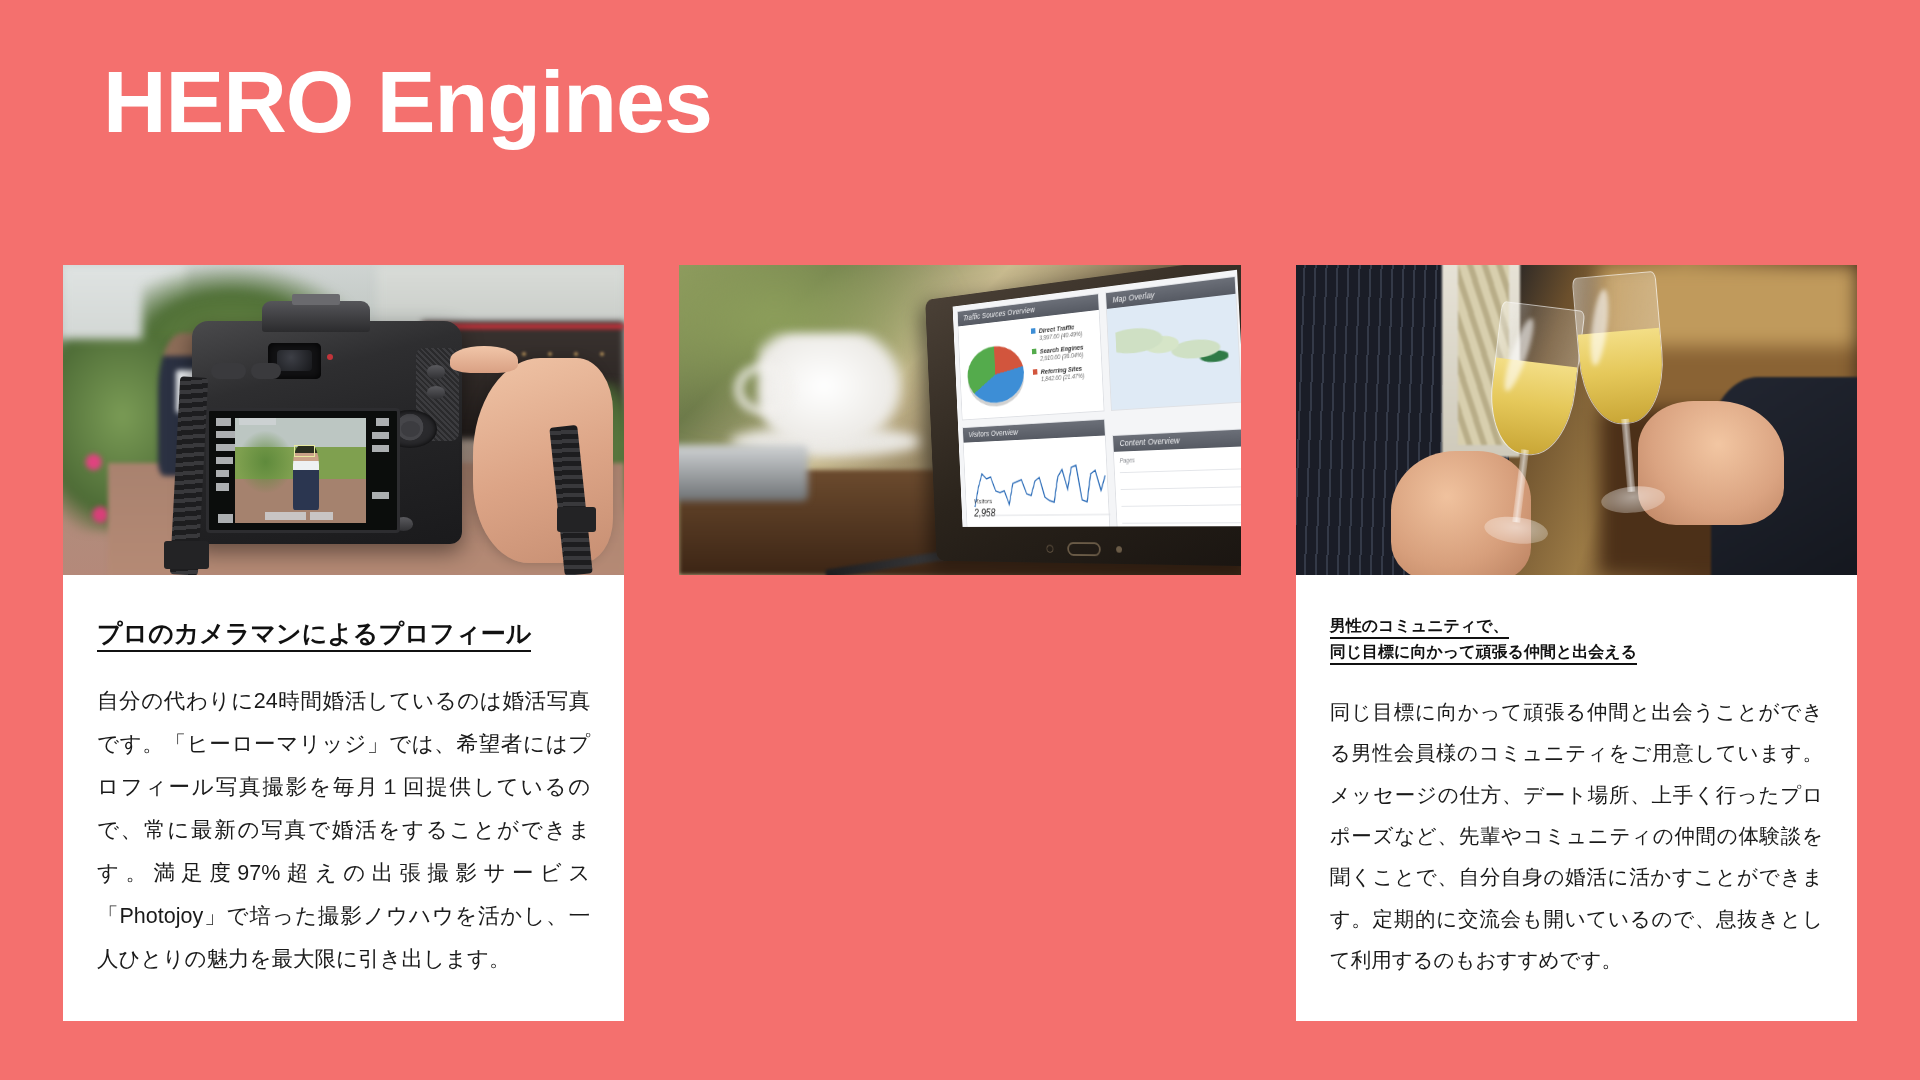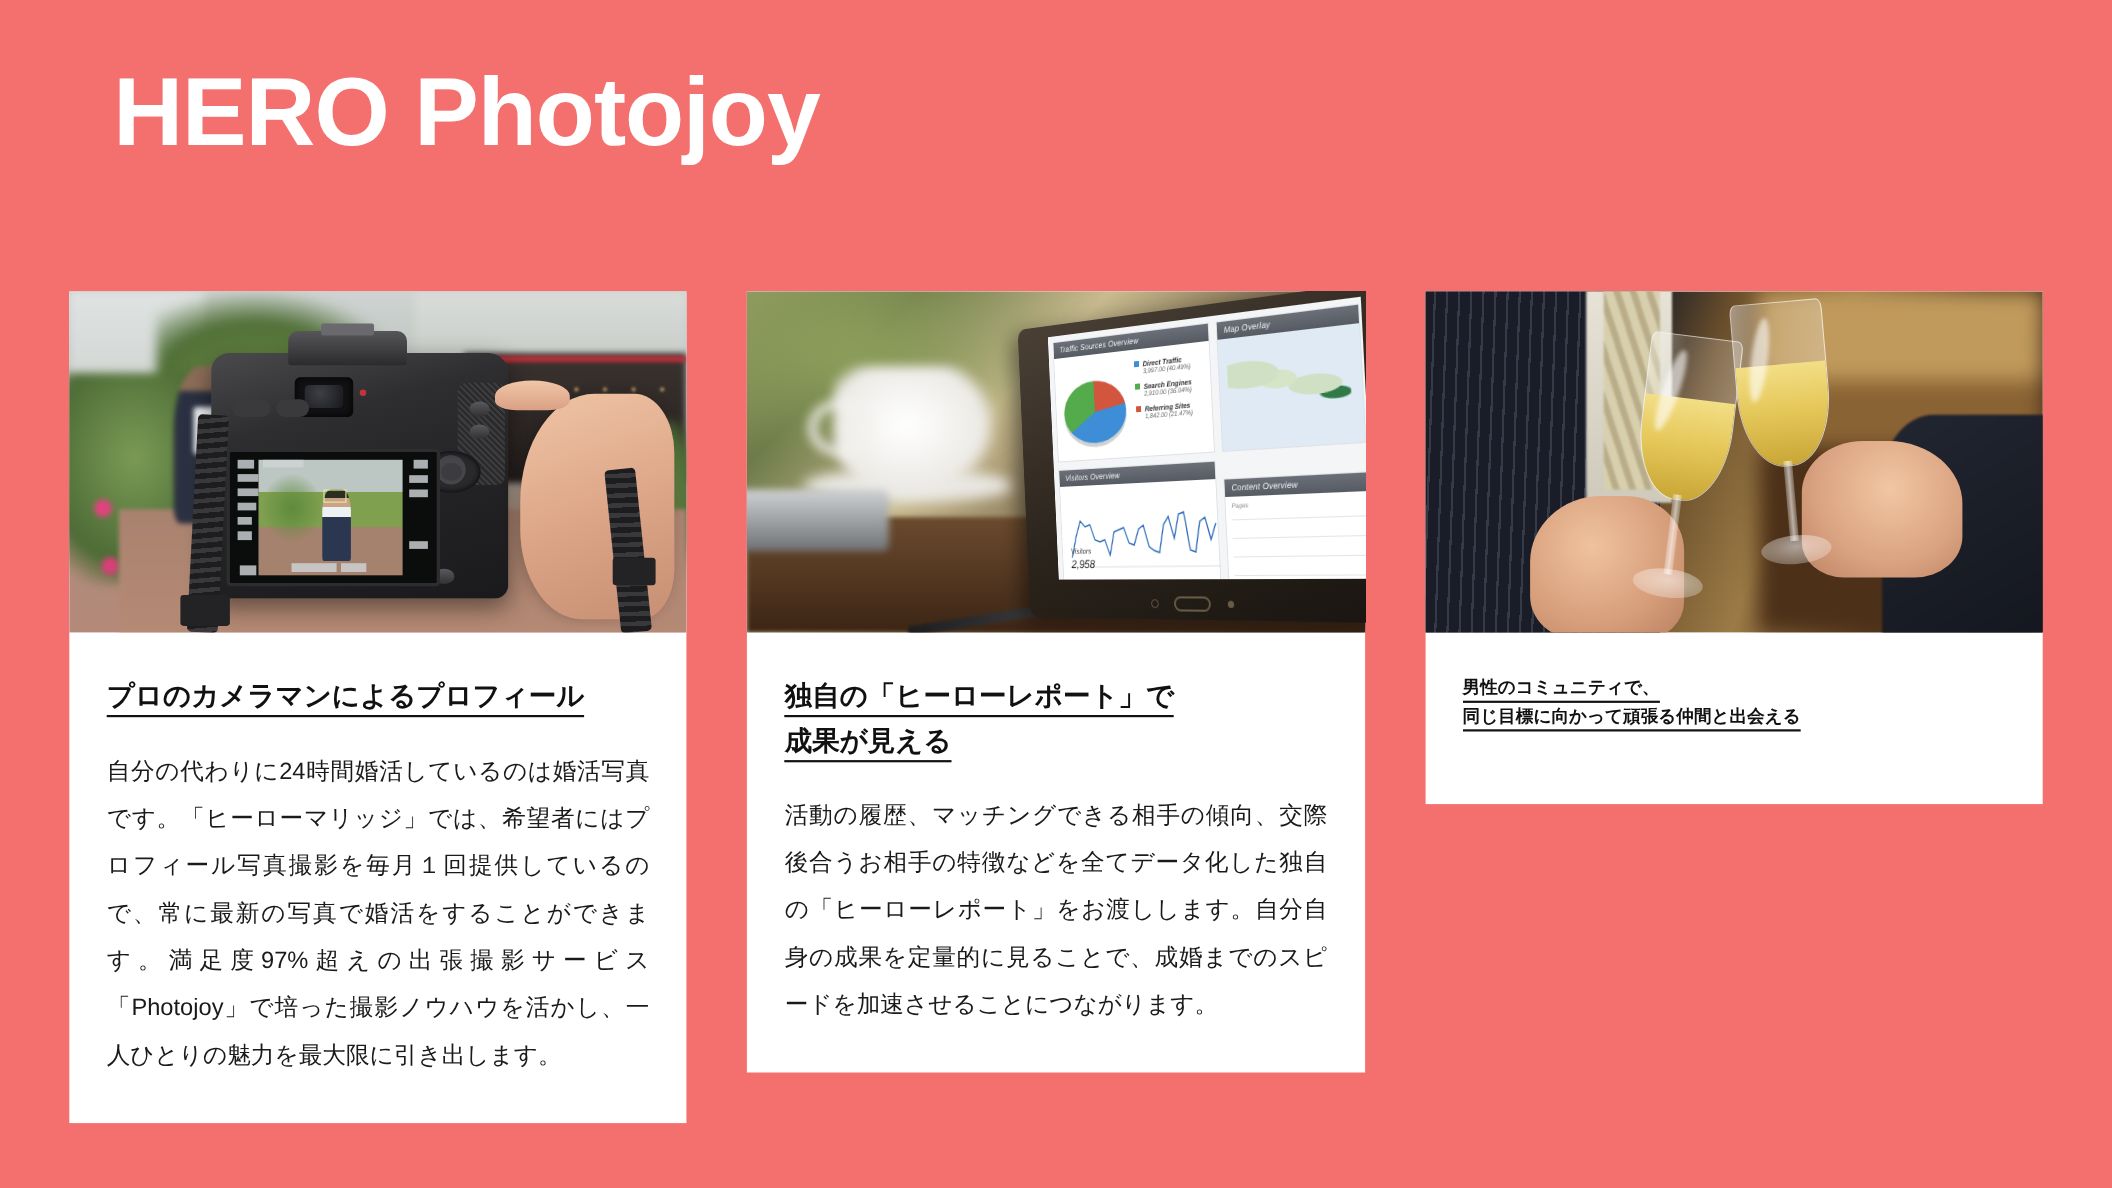--- a/index.html
+++ b/index.html
@@ -300,21 +300,21 @@
     background: rgba(255,255,255,.6); border-radius:50%; filter: blur(2px); transform: rotate(12deg); }
   .ph3-stem { position:absolute; left:44%; top:60%; width:9%; height:30%;
     background: linear-gradient(90deg, rgba(255,255,255,.25), rgba(255,255,255,.62), rgba(255,255,255,.25)); }
   .ph3-foot { position:absolute; left:12%; top:88%; width:76%; height:11%;
     background: radial-gradient(ellipse at 50% 40%, rgba(255,255,255,.55), rgba(255,255,255,.18));
     border-radius:50%; }
 </style>
 </head>
 <body style="background: rgb(244, 112, 110);">
 
-<h1 class="page-heading">HERO Photojoy</h1>
+<h1 class="page-heading">HERO Engines</h1>
 
 <div class="cards-row">
 
   <div class="card">
     <div class="card-photo">
       <div class="ph1-bg"></div>
       <div class="ph1-bld-l"></div>
       <div class="ph1-bld-r"></div>
       <div class="ph1-shop"></div>
       <div class="ph1-shopline"></div>
@@ -449,27 +449,20 @@
             </div>
           </div>
 
         </div>
         <div class="ph2-cam2"></div>
         <div class="ph2-home"></div>
         <div class="ph2-sensor"></div>
       </div>
     </div>
 
-    <div class="card-body">
-      <h2 class="card-title">
-        <span>独自の「ヒーローレポート」で</span><br>
-        <span>成果が見える</span>
-      </h2>
-      <p class="card-text">活動の履歴、マッチングできる相手の傾向、交際後合うお相手の特徴などを全てデータ化した独自の「ヒーローレポート」をお渡しします。自分自身の成果を定量的に見ることで、成婚までのスピードを加速させることにつながります。</p>
-    </div>
   </div>
 
   <div class="card card--wide">
     <div class="card-photo">
       <div class="ph3-bg"></div>
       <div class="ph3-wood"></div>
       <div class="ph3-suitL"></div>
       <div class="ph3-shirtL"></div>
       <div class="ph3-tieL"></div>
       <div class="ph3-suitR"></div>
@@ -494,16 +487,17 @@
         <div class="ph3-stem"></div>
         <div class="ph3-foot"></div>
       </div>
     </div>
 
     <div class="card-body">
       <h2 class="card-title">
         <span>男性のコミュニティで、</span><br>
         <span>同じ目標に向かって頑張る仲間と出会える</span>
       </h2>
+      <p class="card-text">同じ目標に向かって頑張る仲間と出会うことができる男性会員様のコミュニティをご用意しています。メッセージの仕方、デート場所、上手く行ったプロポーズなど、先輩やコミュニティの仲間の体験談を聞くことで、自分自身の婚活に活かすことができます。定期的に交流会も開いているので、息抜きとして利用するのもおすすめです。</p>
     </div>
   </div>
 
 </div>
 
 </body></html>

